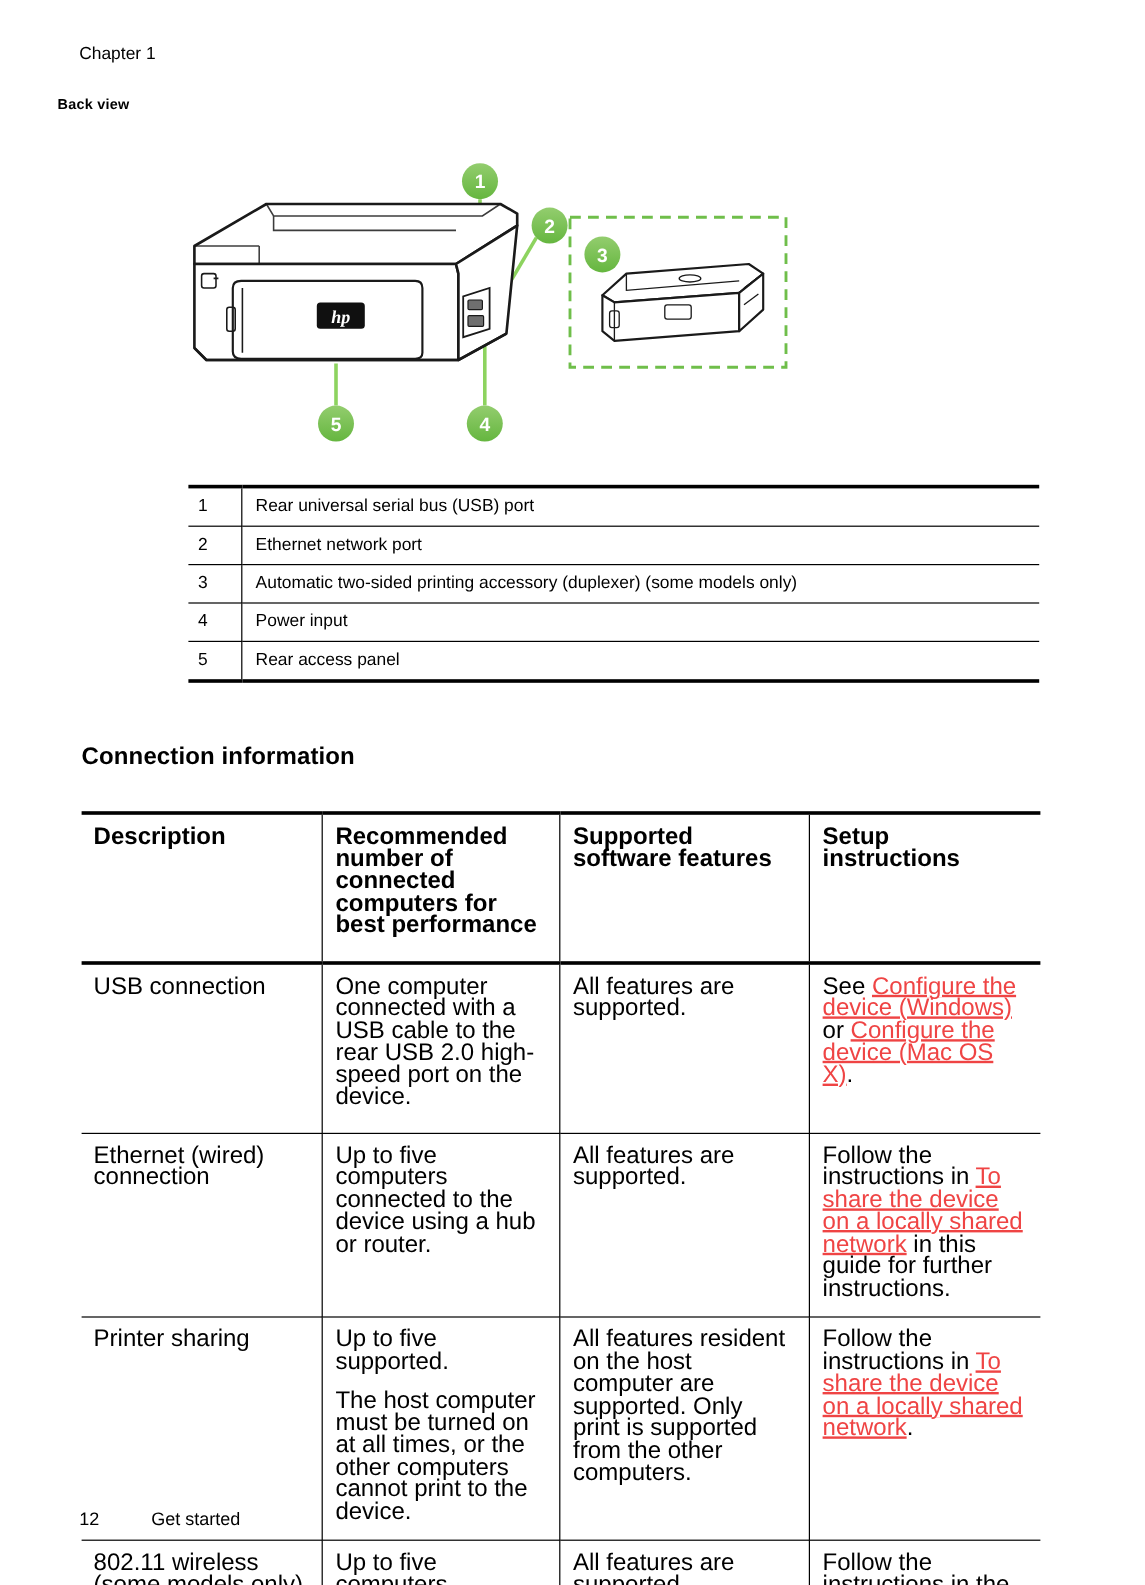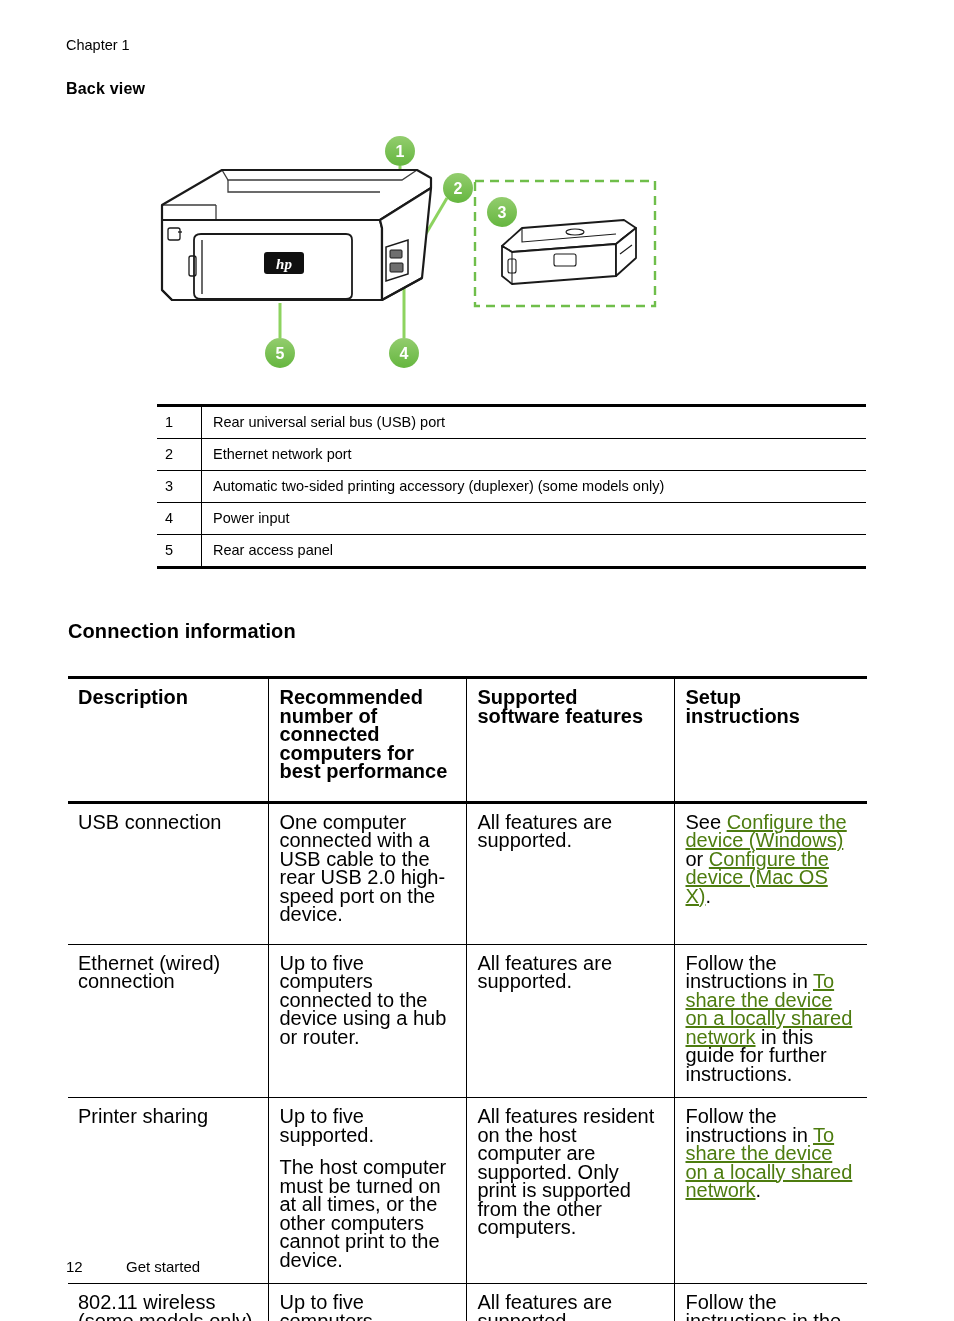--- a/index.html
+++ b/index.html
@@ -28,23 +28,23 @@
     top: 36px;
     font-size: 14.5px;
     line-height: 18px;
     color: #000;
     text-align: right;
   }
 
   
   .section-heading {
     position: absolute;
-    left: 66px;
+    left: 48px;
     top: 80px;
-    font-size: 16px;
+    font-size: 12px;
     font-weight: bold;
     letter-spacing: 0.2px;
   }
 
   
   .figure {
     position: absolute;
     left: 150px;
     top: 128px;
     width: 520px;
@@ -123,21 +123,21 @@
   .conn-table td:last-child { border-right: none; }
 
   .conn-table thead tr.head th { border-top: 3px solid #000; }
   .conn-table tbody tr td { border-bottom: 1px solid #000; }
   .conn-table tbody tr:last-child td { border-bottom: 3px solid #0c4a6e; }
 
   .conn-table p { margin: 0; }
   .conn-table p + p { margin-top: 14px; }
 
   .xref {
-    color: #4d7c0f;
+    color: #ef4444;
   }
 
   
   .footer {
     position: absolute;
     left: 66px;
     top: 1258px;
     font-size: 15px;
   }
   .footer .pageno {

